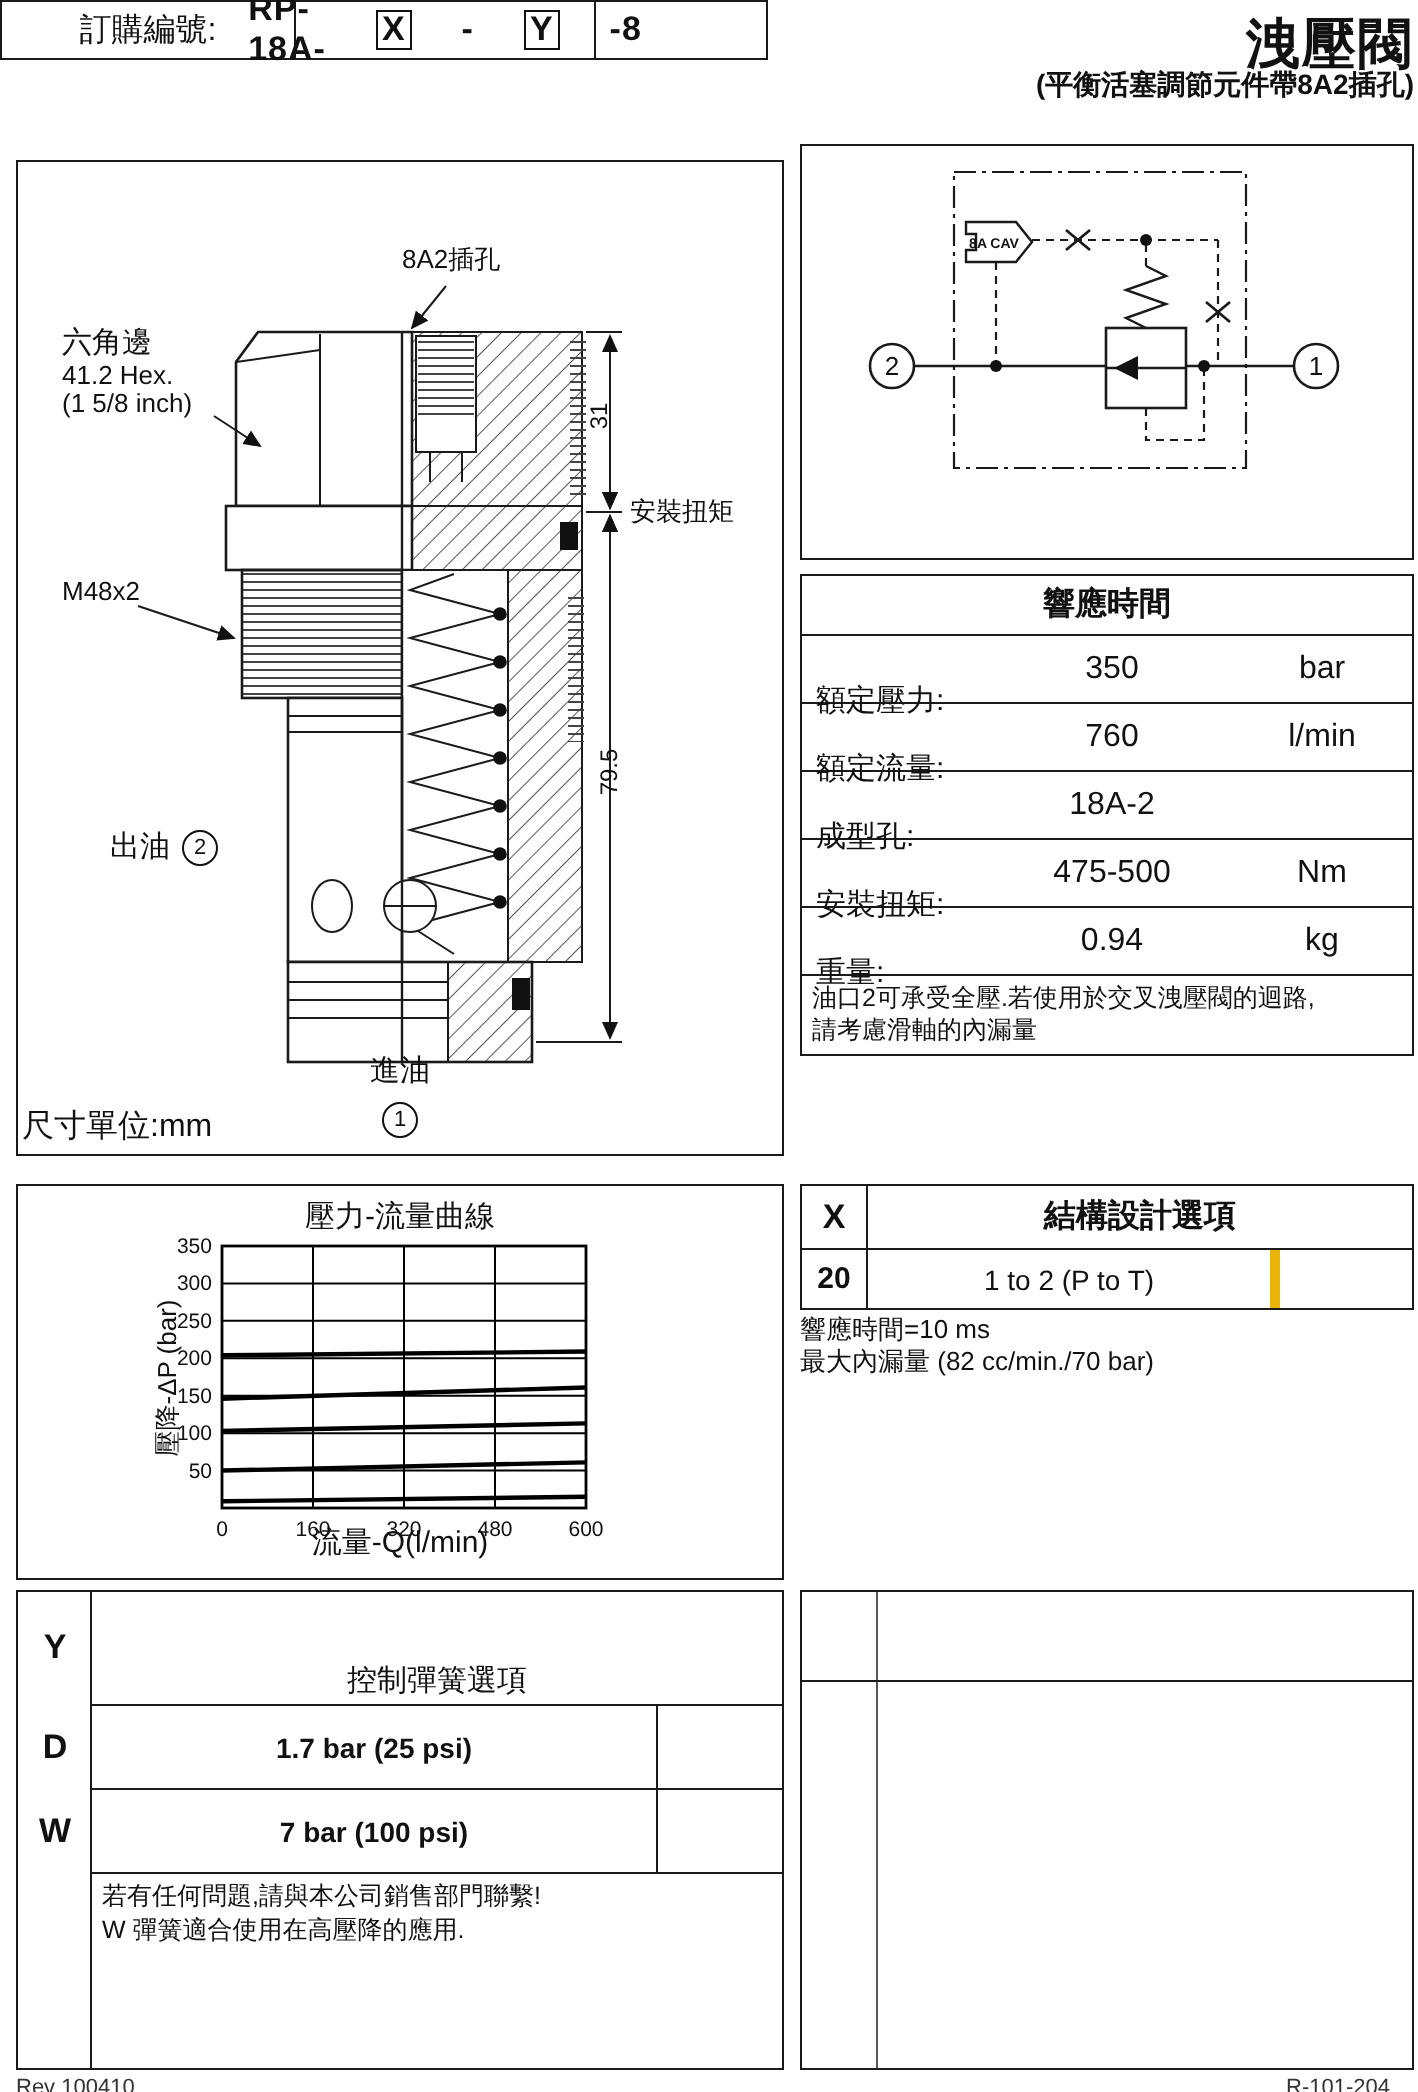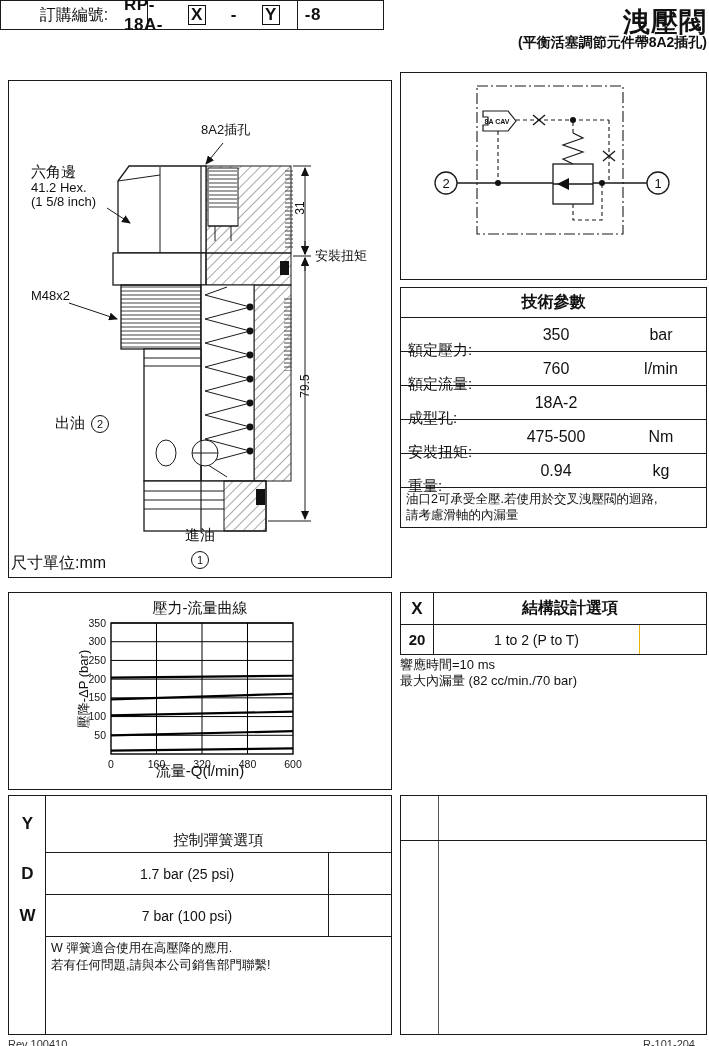--- a/index.html
+++ b/index.html
@@ -49,32 +49,32 @@
   #chart-svg text { font-family:"Liberation Sans", sans-serif; }
 
   
   .xopt-wrap { left:400px; top:592px; width:307px; }
   .xopt-table { border:1.5px solid #1a1a1a; }
   .xopt-hrow { display:flex; height:32px; border-bottom:1.5px solid #1a1a1a; }
   .xopt-hrow .key { width:33px; border-right:1.5px solid #1a1a1a; display:flex; align-items:center; justify-content:center; font-size:17px; font-weight:bold; }
   .xopt-hrow .ttl { flex:1; display:flex; align-items:center; justify-content:center; font-size:16px; font-weight:bold; }
   .xopt-row { display:flex; height:29px; }
   .xopt-row .key { width:33px; border-right:1.5px solid #1a1a1a; display:flex; align-items:center; justify-content:center; font-size:15px; font-weight:bold; }
-  .xopt-row .desc { width:206px; border-right:1px solid #eab308; display:flex; align-items:center; justify-content:center; font-size:14px; }
+  .xopt-row .desc { width:206px; border-right:5px solid #eab308; display:flex; align-items:center; justify-content:center; font-size:14px; }
   .xopt-row .spare { flex:1; }
   .xopt-note { margin-top:2px; font-size:13px; line-height:1.25; }
 
   
   .yopt-panel { left:8px; top:795px; width:384px; height:240px; }
   .yopt-keycol { position:absolute; left:0; top:0; bottom:0; width:37px; border-right:1.5px solid #1a1a1a; }
   .yopt-key { position:absolute; width:37px; text-align:center; font-size:17px; font-weight:bold; }
   .yopt-title { position:absolute; left:37px; top:0; width:345px; height:32px; border-bottom:1px solid #1a1a1a; display:flex; align-items:center; justify-content:center; font-size:16px; font-weight:bold; }
   .yopt-sub { position:absolute; left:37px; top:32px; width:345px; height:25px; border-bottom:1.5px solid #1a1a1a; display:flex; align-items:center; justify-content:center; font-size:15px; }
   .yopt-row { position:absolute; left:37px; width:345px; height:42px; border-bottom:1.5px solid #1a1a1a; display:flex; }
-  .yopt-row .desc { width:283px; border-right:1px solid #1a1a1a; display:flex; align-items:center; justify-content:center; font-size:14px; }
+  .yopt-row .desc { width:283px; border-right:1px solid #1a1a1a; display:flex; align-items:center; justify-content:center; font-size:14px;font-weight:bold; }
   .yopt-row .spare { flex:1; }
   .yopt-note { position:absolute; left:42px; top:144px; font-size:12.5px; line-height:1.35; }
 
   
   .empty-panel { left:400px; top:795px; width:307px; height:240px; }
   .empty-keycol { position:absolute; left:0; top:0; bottom:0; width:38px; border-right:1.5px solid #555; }
   .empty-hrow { position:absolute; left:0; top:0; width:100%; height:45px; border-bottom:1.5px solid #1a1a1a; }
 
   
   .footer-left { left:8px; top:1038px; font-size:11px; color:#333; }
@@ -235,21 +235,21 @@
 
       <circle cx="45" cy="110" r="11" fill="#fff" stroke="#1a1a1a" stroke-width="1.3"></circle>
       <circle cx="257" cy="110" r="11" fill="#fff" stroke="#1a1a1a" stroke-width="1.3"></circle>
       <text x="96" y="51" text-anchor="middle" font-size="7" font-weight="bold" fill="#111">8A CAV</text>
       <text x="45" y="114.5" text-anchor="middle" font-size="13" fill="#111">2</text>
       <text x="257" y="114.5" text-anchor="middle" font-size="13" fill="#111">1</text>
     </svg>
   </div>
 
   <div class="panel tech-panel">
-    <div class="tech-title">技術參數</div>
+    <div class="tech-title">響應時間</div>
     <div class="tech-row">
       <span class="lab">額定壓力:</span>
       <span class="val">350</span>
       <span class="unit">bar</span>
     </div>
     <div class="tech-row">
       <span class="lab">額定流量:</span>
       <span class="val">760</span>
       <span class="unit">l/min</span>
     </div>
@@ -336,22 +336,22 @@
       <div class="desc">1.7 bar (25 psi)</div>
       <div class="spare"></div>
     </div>
     <div class="yopt-key" style="top:68px;">D</div>
     <div class="yopt-row" style="top:99px;">
       <div class="desc">7 bar (100 psi)</div>
       <div class="spare"></div>
     </div>
     <div class="yopt-key" style="top:110px;">W</div>
     <div class="yopt-note">
+      <div>若有任何問題,請與本公司銷售部門聯繫!</div>
       <div>W 彈簧適合使用在高壓降的應用.</div>
-      <div>若有任何問題,請與本公司銷售部門聯繫!</div>
     </div>
   </div>
 
   <div class="panel empty-panel">
     <div class="empty-keycol"></div>
     <div class="empty-hrow"></div>
   </div>
 
   <div class="abs footer-left">Rev 100410</div>
   <div class="abs footer-right">R-101-204</div>

